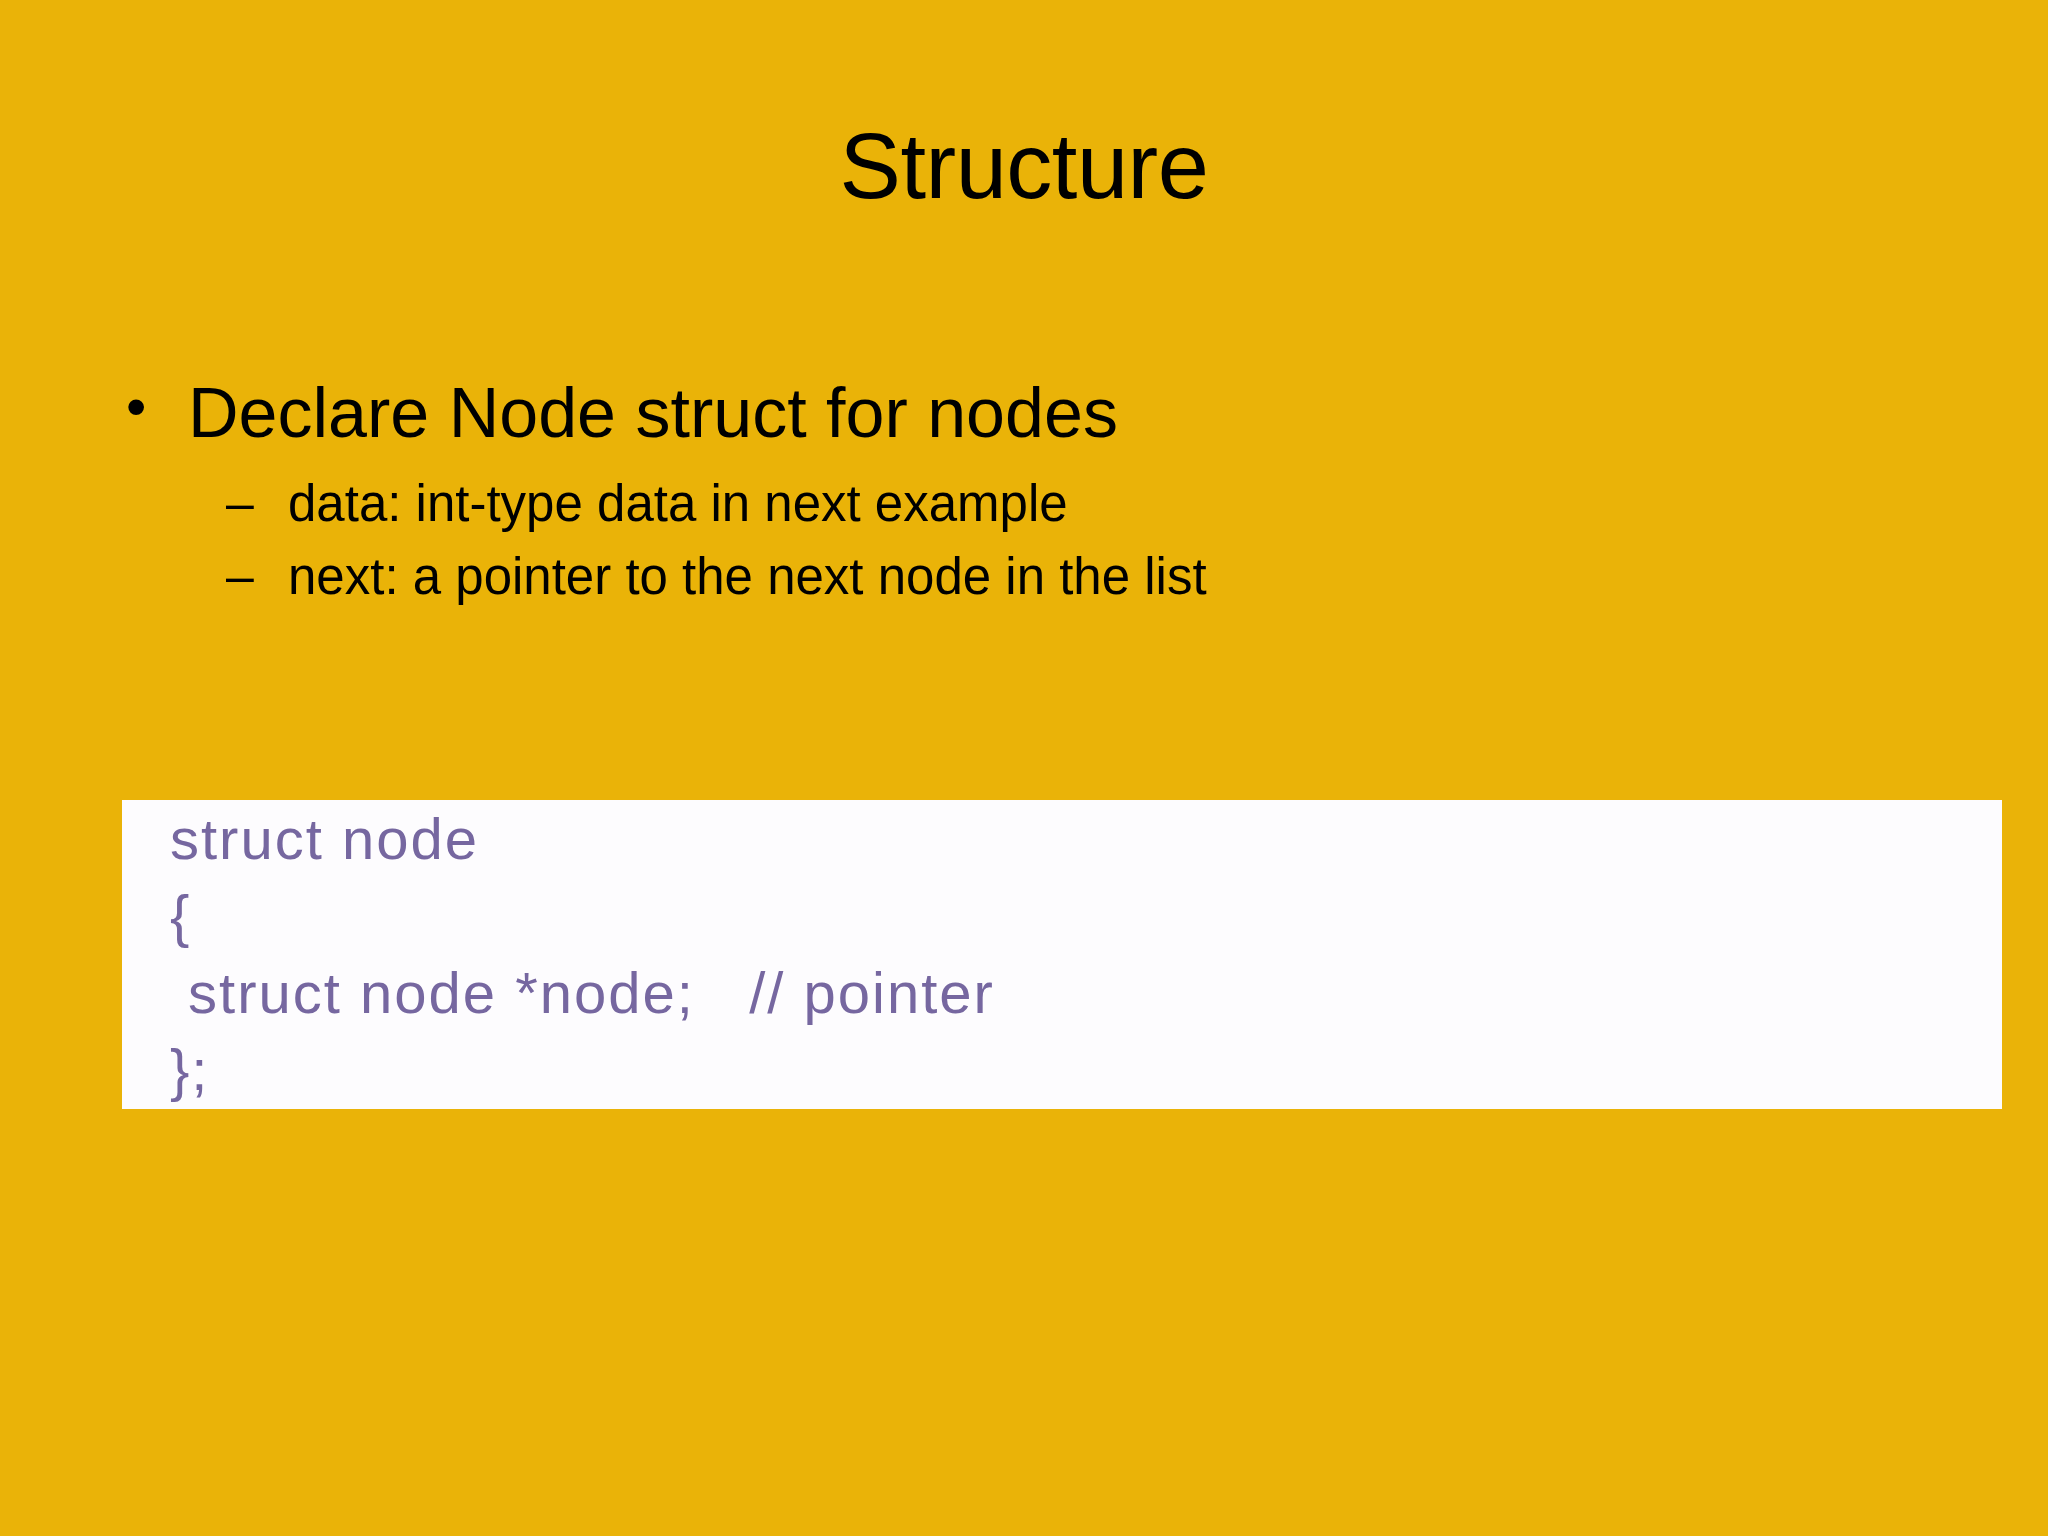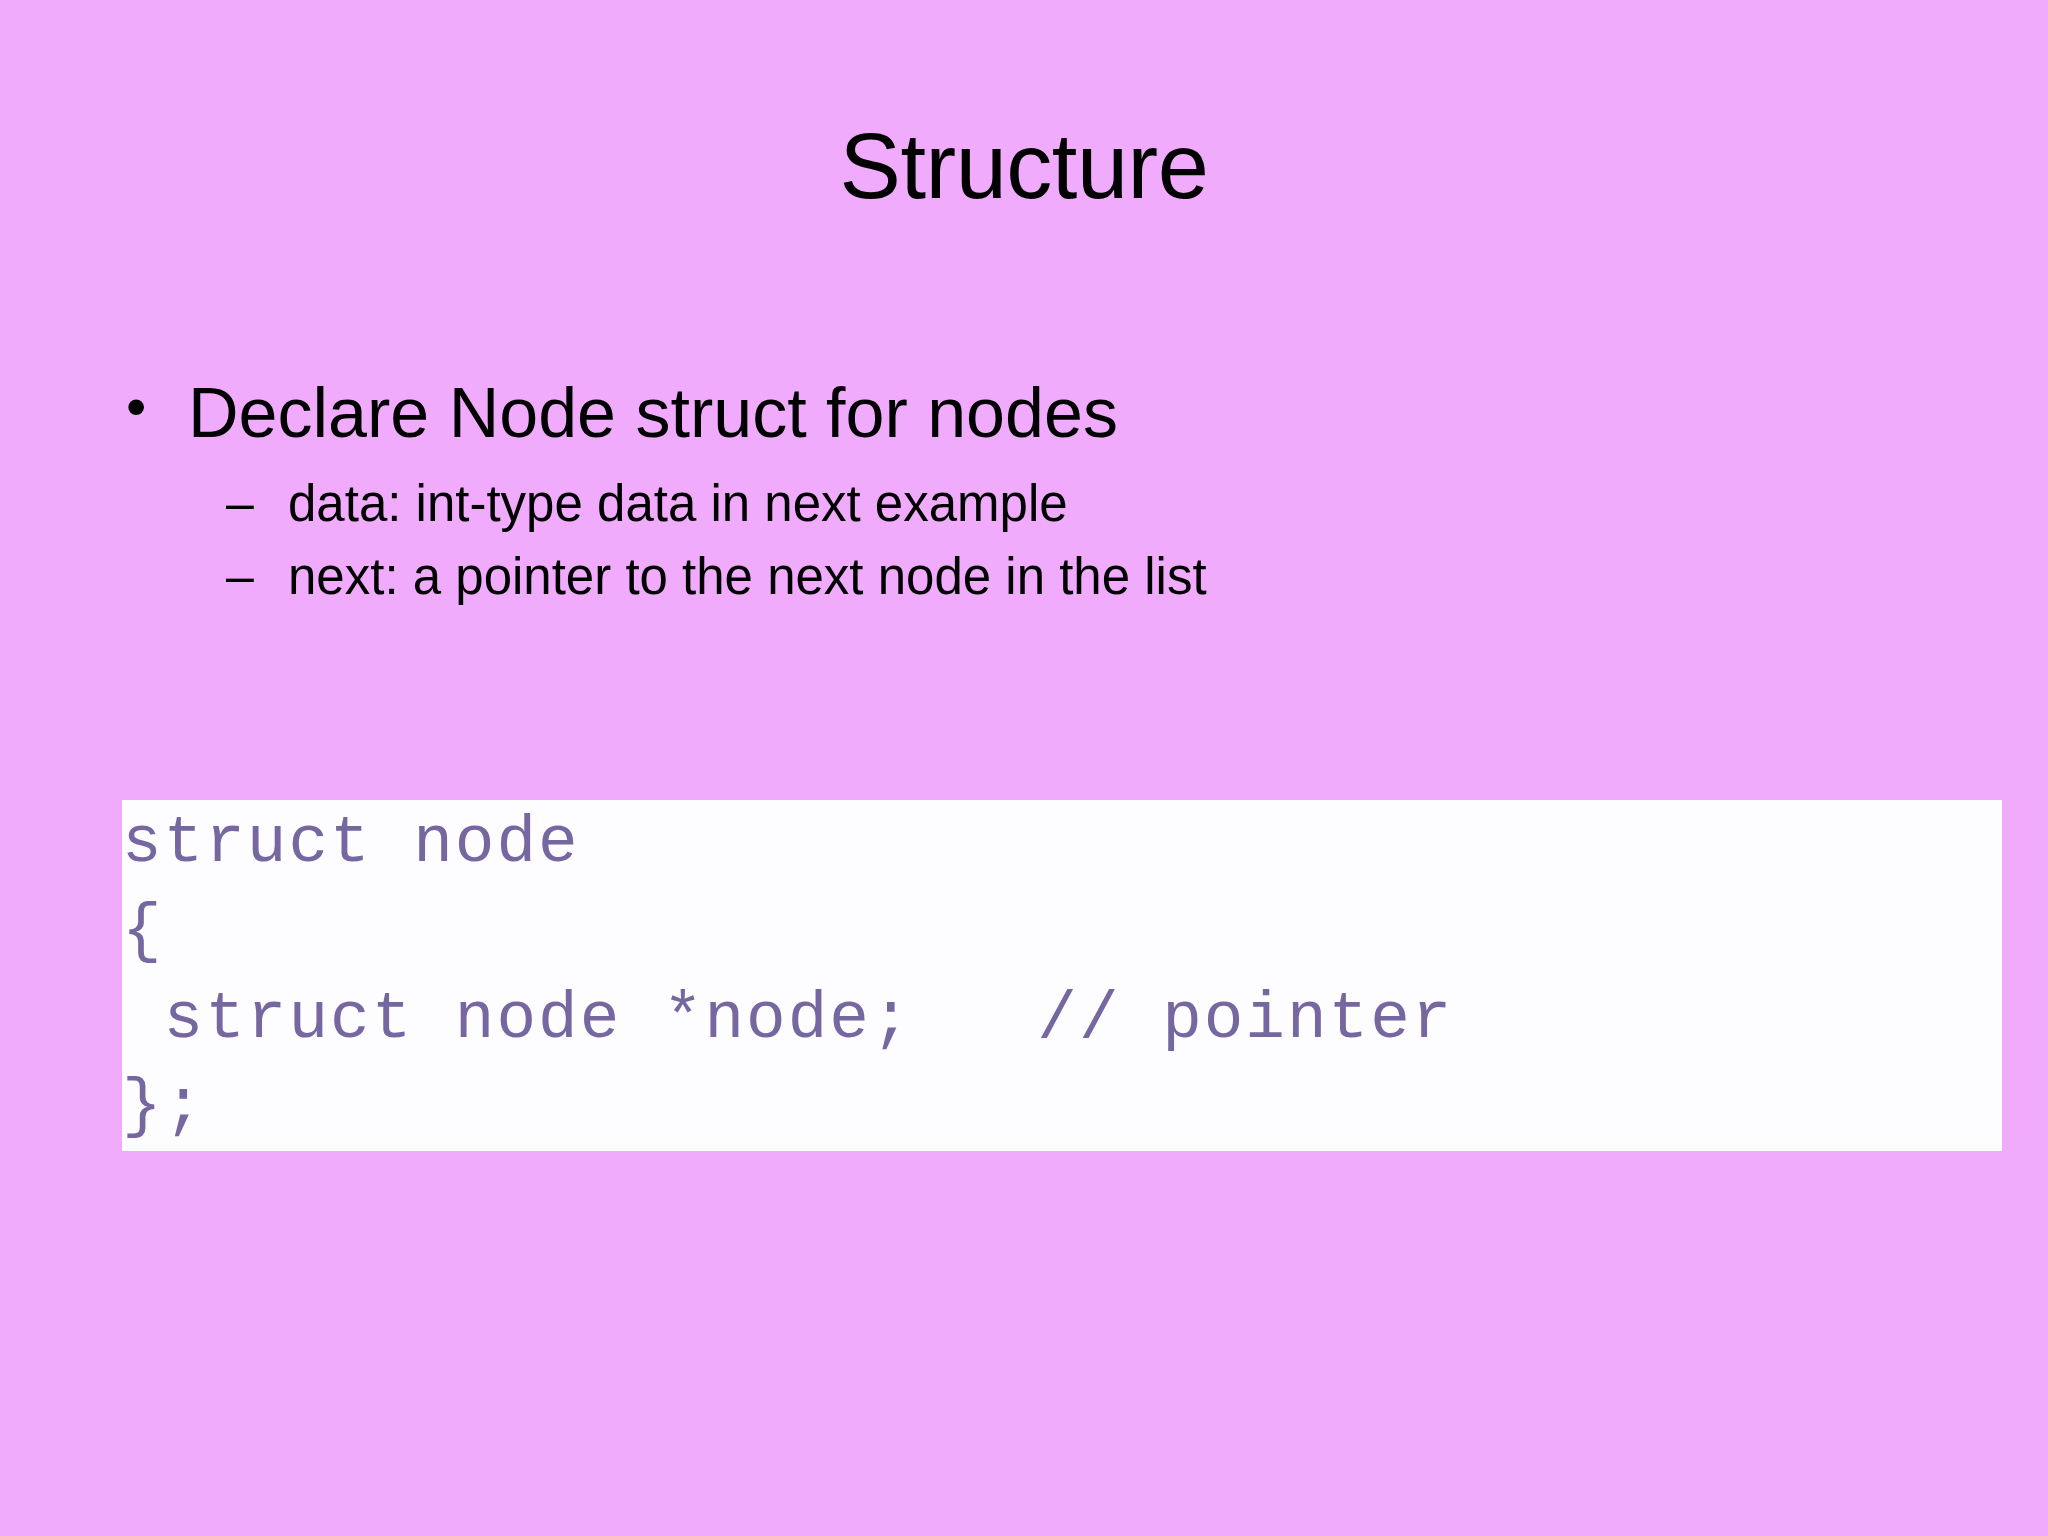--- a/index.html
+++ b/index.html
@@ -11,21 +11,21 @@
     height: 1536px;
     background: #ffffff;
     font-family: "Liberation Sans", sans-serif;
     overflow: hidden;
     position: relative;
   }
 
   .slide {
     position: absolute;
     inset: 0;
-    background: #f0abfc;
+    background: #eab308;
     padding-left: 40px;
   }
 
   
   .title-block {
     position: absolute;
     left: 0;
     top: 118px;
     width: 2048px;
     text-align: center;
@@ -94,27 +94,28 @@
 
   
   .code-block {
     position: absolute;
     left: 122px;
     top: 800px;
     width: 1880px;
     background: #fdfcfe;
   }
   .code-line {
-    font-family: Liberation Mono, monospace;
-    font-size: 66px;
+    font-family: Liberation Sans, sans-serif;
+    font-size: 58px;
     line-height: 1.33;
     color: #7667a0;
     white-space: pre;
     letter-spacing: 2px;
     min-height: 1.33em;
+    margin-left: 48px;
   }
 </style>
 </head>
 <body>
 
 <div class="slide">
 
   <div class="title-block">
     <div class="slide-title">Structure</div>
   </div>

